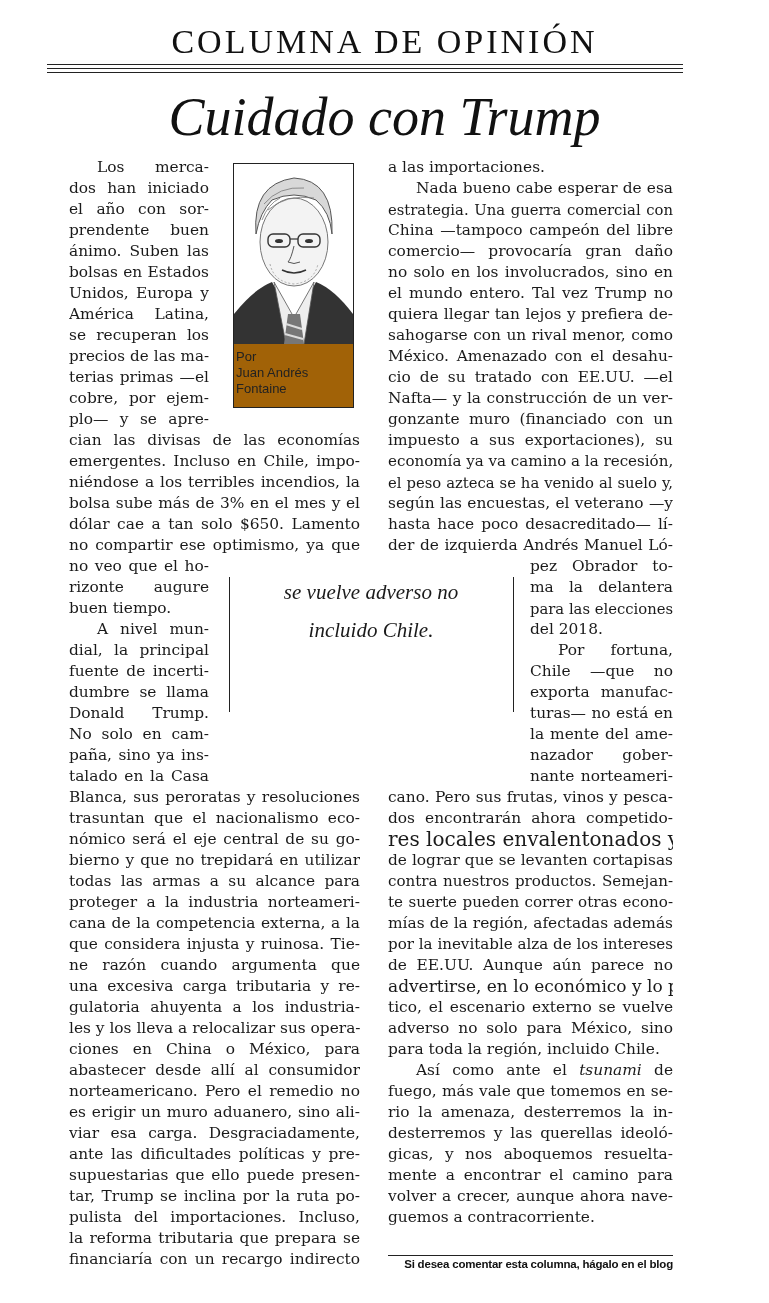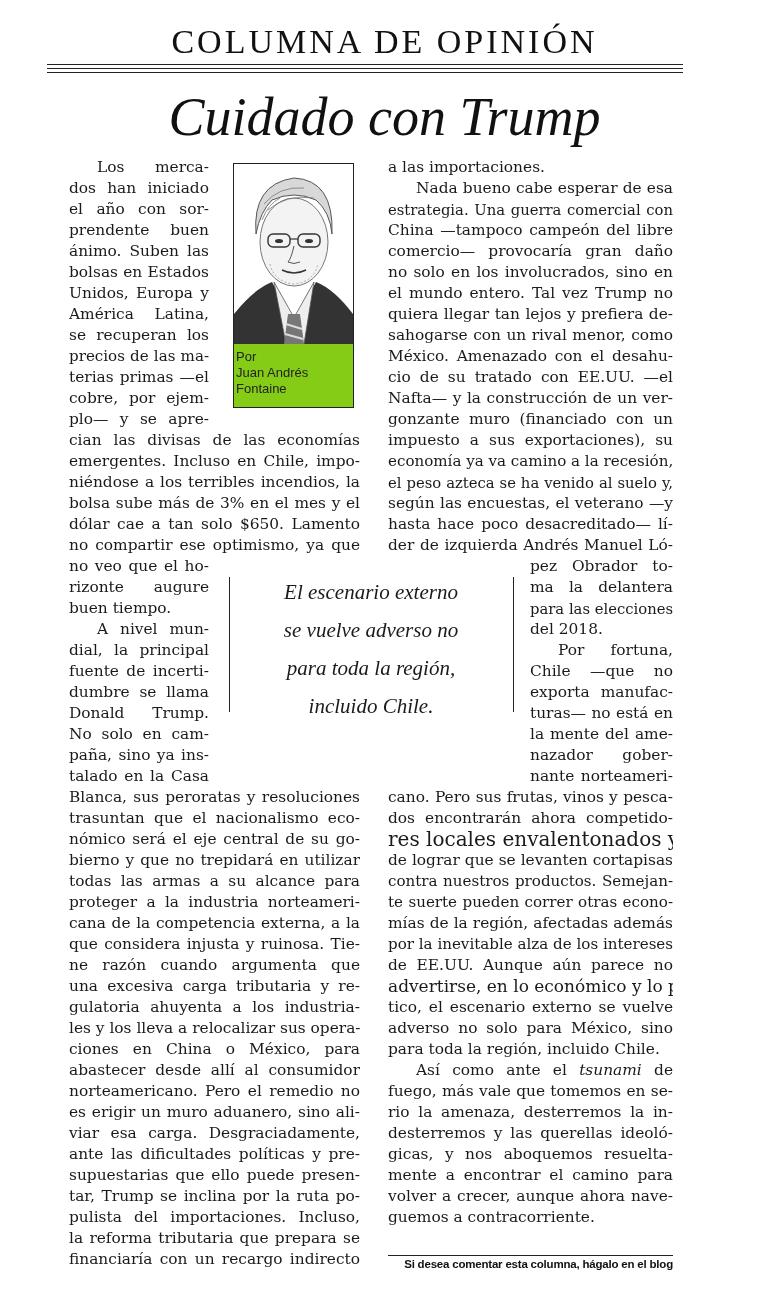--- a/index.html
+++ b/index.html
@@ -22,21 +22,21 @@
     text-align: justify; text-align-last: justify; height: 21px; overflow: hidden;
   }
   .line.last { text-align-last: left; }
   .line.ind { text-indent: 28px; }
   .c1 { left: 69px; width: 291px; }
   .c1n { left: 69px; width: 140px; }
   .c2 { left: 388px; width: 285px; }
   .c2n { left: 530px; width: 143px; }
   .photo {
     position: absolute; left: 233px; top: 163px; width: 119px; height: 243px;
-    border: 1px solid #222; background: #84cc16;
+    border: 1px solid #222; background: #a16207;
   }
   .photo svg { position: absolute; left: 0; top: 0; }
   .byline {
     position: absolute; left: 2px; top: 185px; font-family: "Liberation Sans", "DejaVu Sans", sans-serif;
     font-size: 13px; line-height: 16px; color: #222; width: 115px;
   }
   .quote-rule { position: absolute; left: 229px; top: 577px; width: 1px; height: 135px; background: #222; }
   .quote-rule.r { left: 513px; top: 577px; height: 135px; }
   .quote {
     position: absolute; left: 240px; top: 573px; width: 262px; text-align: center;
@@ -145,23 +145,21 @@
   <div class="line c1" style="top:1165px">supuestarias que ello puede presen-</div>
   <div class="line c1" style="top:1186px">tar, Trump se inclina por la ruta po-</div>
   <div class="line c1" style="top:1207px">pulista del importaciones. Incluso,</div>
   <div class="line c1" style="top:1228px">la reforma tributaria que prepara se</div>
   <div class="line c1" style="top:1249px">financiaría con un recargo indirecto</div>
 </div>
 
 <div class="quote-rule"></div>
 <div class="quote-rule r"></div>
 <div class="quote">
-  <div>El escenario externo</div>
   <div>se vuelve adverso no</div>
-  <div>para toda la región,</div>
   <div>incluido Chile.</div>
 </div>
 
 <div>
   <div class="line c2 last" style="top:157px">a las importaciones.</div>
   <div class="line c2 ind" style="top:178px">Nada bueno cabe esperar de esa</div>
   <div class="line c2" style="top: 199px; font-size: 14.8px;">estrategia. Una guerra comercial con</div>
   <div class="line c2" style="top:220px">China —tampoco campeón del libre</div>
   <div class="line c2" style="top:241px">comercio— provocaría gran daño</div>
   <div class="line c2" style="top:262px">no solo en los involucrados, sino en</div>

